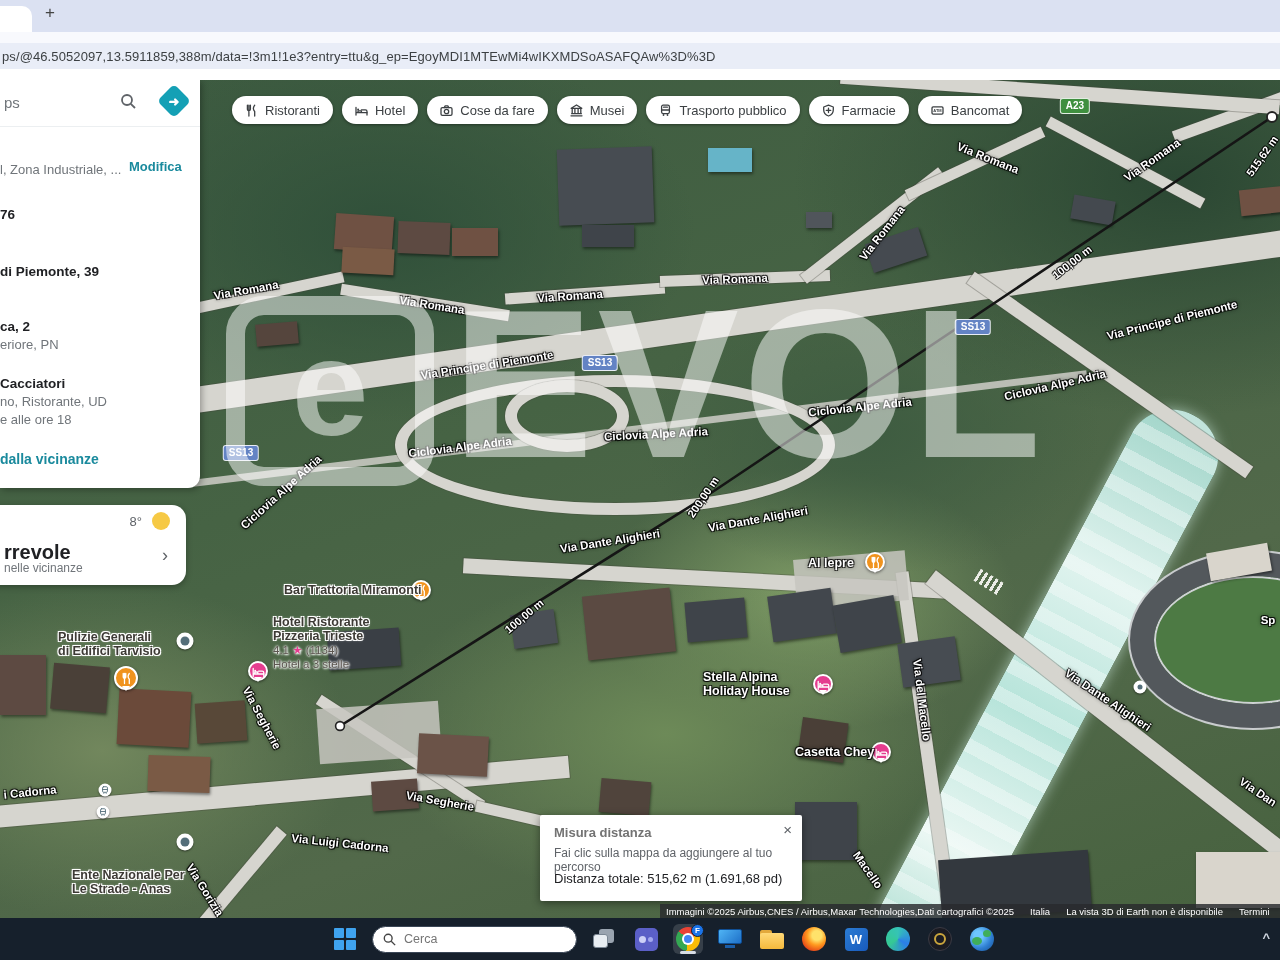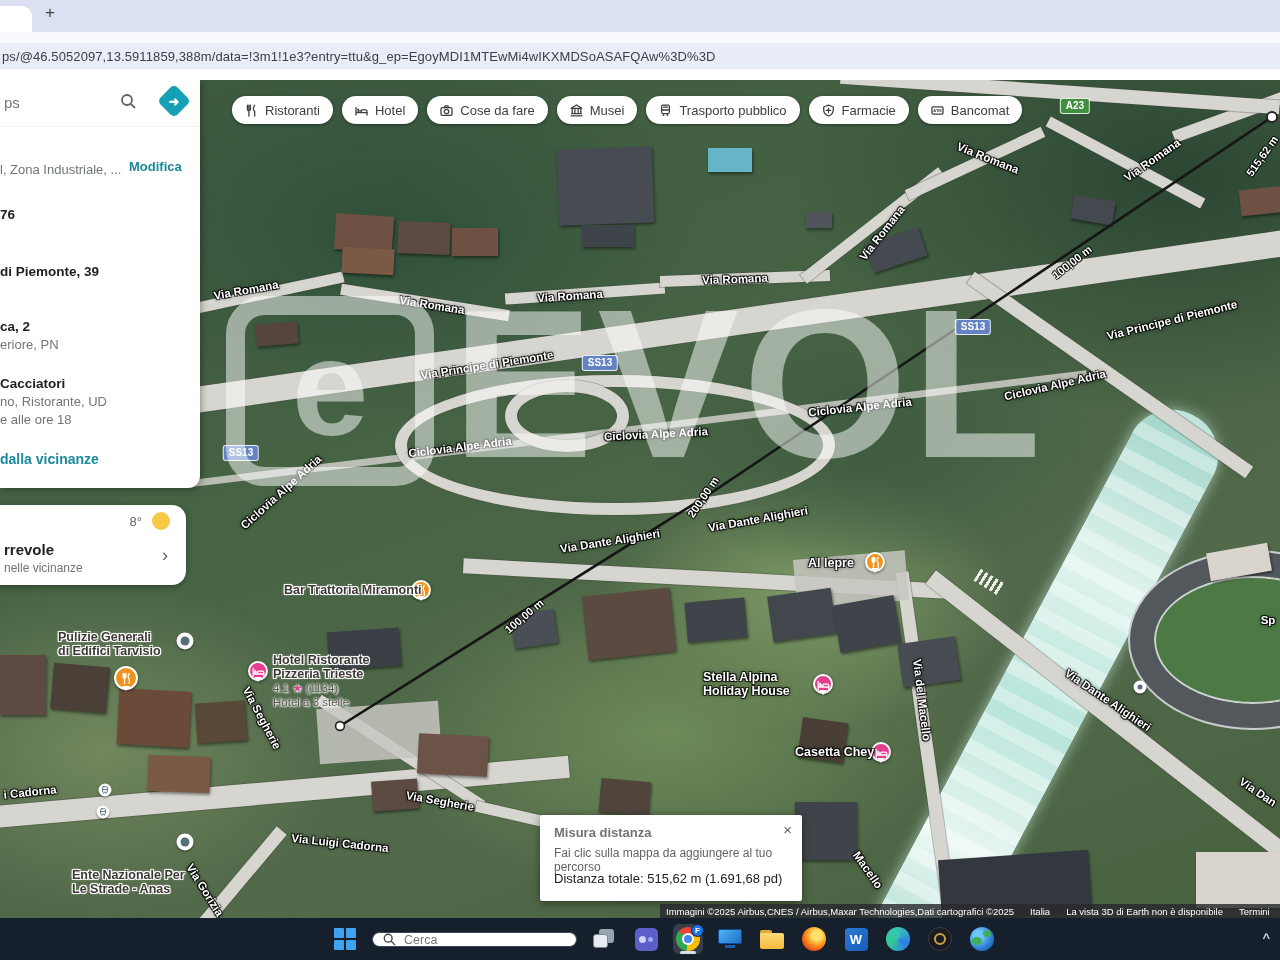--- a/index.html
+++ b/index.html
@@ -86,21 +86,21 @@
   .hist-item .b { color:#202124; font-weight:bold; font-size:13.5px; }
   .teal-link { color:#1a8a9d; font-size:13px; font-weight:bold; cursor:default; }
   #sb-edit { position:absolute; left:129px; top:79px; }
   #sb-more { position:absolute; left:0px; top:371px; font-size:14px; }
 
   
   #weather-card { position:absolute; left:-14px; top:425px; width:200px; height:80px; background:#fff; border-radius:14px;
     z-index:9; box-shadow:0 2px 6px rgba(0,0,0,.3); }
   #wc-temp { position:absolute; right:44px; top:9px; font-size:13px; color:#5f6368; }
   #wc-sun { position:absolute; right:16px; top:7px; width:18px; height:18px; border-radius:50%; background:#f6c944; }
-  #wc-line1 { position:absolute; left:18px; top:36px; font-size:15px; color:#202124; font-weight:bold; }
+  #wc-line1 { position:absolute; left:18px; top:36px; font-size:20px; color:#202124; font-weight:bold; }
   #wc-line2 { position:absolute; left:18px; top:56px; font-size:12px; color:#70757a; }
   #wc-chevron { position:absolute; right:18px; top:40px; font-size:18px; color:#5f6368; }
 
   
   #measure-panel { position:absolute; left:540px; top:735px; width:262px; height:86px; background:#fff; z-index:9;
     box-shadow:0 2px 8px rgba(0,0,0,.45); border-radius:2px; }
   #mp-title { position:absolute; left:14px; top:10px; font-size:13px; color:#737373; font-weight:bold; }
   #mp-hint { position:absolute; left:14px; top:31px; font-size:12px; color:#5f6368; }
   #mp-total { position:absolute; left:14px; top:56px; font-size:13px; color:#202124; }
   #mp-close { position:absolute; right:10px; top:6px; font-size:15px; color:#5f6368; cursor:default; }
@@ -109,21 +109,21 @@
   #attribution { position:absolute; left:660px; top:824px; right:0; height:14px; background:rgba(40,42,45,.82); z-index:9;
     display:flex; align-items:center; gap:16px; padding:0 6px; white-space:nowrap; overflow:hidden; }
   #attribution span { font-size:9.5px; color:#fff; }
 
   
   #taskbar { position:absolute; left:0; top:918px; width:1280px; height:42px; background:#16202c; z-index:10; }
   #tb-apps { position:absolute; left:330px; top:0; height:42px; display:flex; align-items:center; gap:12px; }
   .tb-app { width:30px; height:30px; display:flex; align-items:center; justify-content:center; position:relative; border-radius:6px; }
   .tb-active { background:rgba(255,255,255,.14); }
   .tb-active::after { content:''; position:absolute; bottom:0px; left:50%; transform:translateX(-50%); width:16px; height:3px; background:#d7dde5; border-radius:2px; }
-  #tb-search { width:205px; height:15px; background:#fff; border:1px solid #3a4656; border-radius:14px; display:flex; align-items:flex-start; padding:0 10px; gap:8px; }
+  #tb-search { width:205px; height:27px; background:#fff; border:1px solid #3a4656; border-radius:14px; display:flex; align-items:center; padding:0 10px; gap:8px; }
   #tb-search input { border:none; outline:none; font-size:12.5px; color:#444; width:140px; background:rgba(0,0,0,0); font-family:"Liberation Sans",sans-serif; }
   #tb-chevron { position:absolute; right:10px; top:12px; color:#cfd6e0; font-size:13px; font-weight:bold; }
   .win-grid { display:grid; grid-template-columns:10px 10px; grid-template-rows:10px 10px; gap:2px; }
   .win-grid div { background:#3fa3ef; border-radius:1px; }
   .badge-f { position:absolute; top:-3px; right:-4px; width:13px; height:13px; background:#1a73e8; border-radius:50%;
     color:#fff; font-size:8px; font-weight:bold; display:flex; align-items:center; justify-content:center; border:1.5px solid #16202c; }
 </style>
 </head>
 <body>
 
@@ -260,21 +260,21 @@
         <div class="poi-label poi-dark" style="left: 284px; top: 503px;">
           <div>Bar Trattoria Miramonti</div>
         </div>
         <div class="marker" style="left: 258px; top: 591px; width: 20px; height: 20px; background: rgb(229, 61, 143);">
           <svg width="13" height="13" viewBox="0 0 13 13" fill="none" stroke="currentColor" stroke-width="1.3" stroke-linecap="round" stroke-linejoin="round">
             <path d="M1.2 3.5v8M1.2 9h10.6v2.5M2.8 9V7h3v2"></path>
             <circle cx="3.2" cy="5.8" r="1" fill="currentColor" stroke="none"></circle>
             <path d="M6.6 6.2h3.6a1.6 1.6 0 0 1 1.6 1.6V9"></path>
           </svg>
         </div>
-        <div class="poi-label poi-dark" style="left: 273px; top: 573px;">
+        <div class="poi-label poi-dark" style="left: 273px; top: 535px;">
           <div>Hotel Ristorante</div>
           <div>Pizzeria Trieste</div>
           <div class="poi-sub" style="text-shadow: rgb(255, 255, 255) 0px 0px 2px, rgb(255, 255, 255) 0px 0px 3px, rgb(255, 255, 255) 1px 1px 2px;"><span>4.1</span> <span style="color:#e53d8f">★</span> <span>(1134)</span></div>
           <div class="poi-sub" style="text-shadow: rgb(255, 255, 255) 0px 0px 2px, rgb(255, 255, 255) 0px 0px 3px, rgb(255, 255, 255) 1px 1px 2px;">Hotel a 3 stelle</div>
         </div>
         <div class="marker" style="left: 126px; top: 598px; width: 24px; height: 24px; background: rgb(240, 147, 30);">
           <svg width="13" height="13" viewBox="0 0 13 13" fill="none" stroke="currentColor" stroke-width="1.3" stroke-linecap="round" stroke-linejoin="round">
             <path d="M3.2 1.5v3.4a1.3 1.3 0 0 0 2.6 0V1.5M4.5 1.5v10M9.3 1.5c-1.5 2-1.5 4.2 0 5.8v4.2"></path>
           </svg>
         </div>

